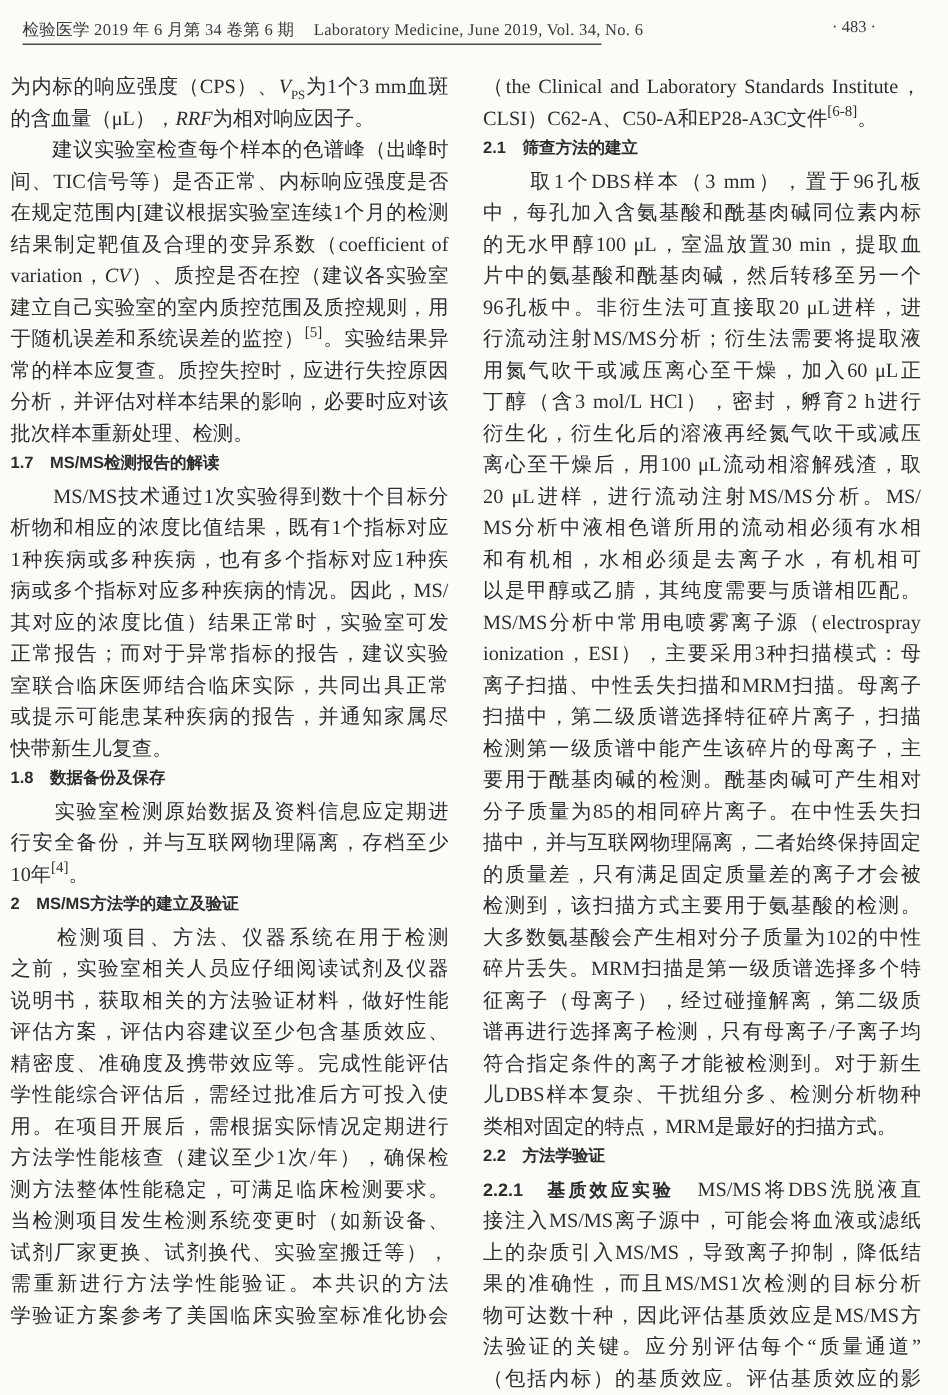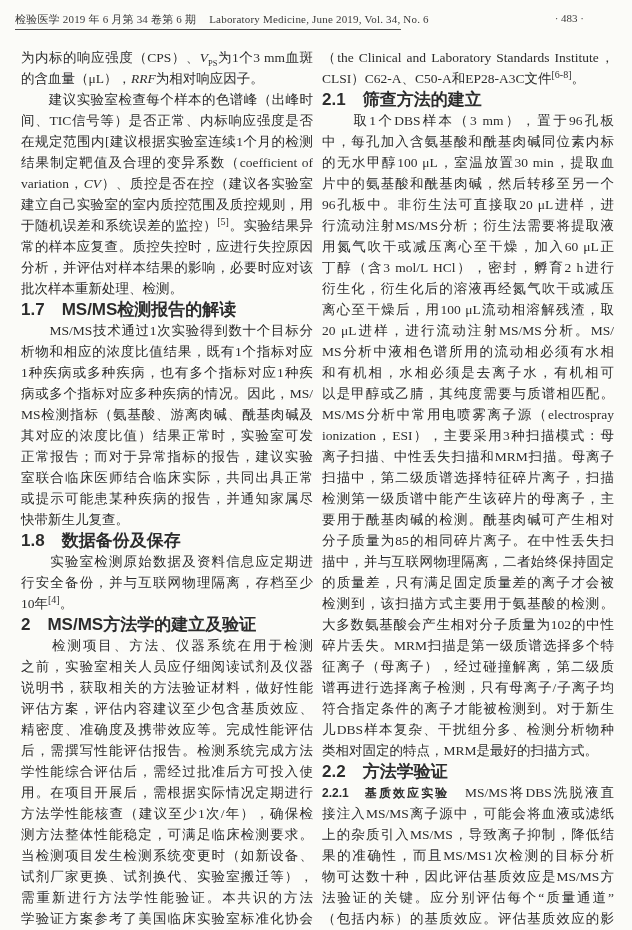--- a/index.html
+++ b/index.html
@@ -24,35 +24,35 @@
     width:386px;height:1px;background:#4c4c4c;
   }
   .pageno{
     position:absolute;top:12px;right:48px;
     font-size:11px;color:#3a3a3a;
   }
   
   .col{
     position:absolute;top:47px;width:292px;
   }
-  .col.left{left:21px;}
+  .col.left{left:7px;}
   .col.right{left:322px;}
   .line{
     height:21px;line-height:21px;
     font-size:13.5px;
     text-align:justify;
     text-align-last:justify;
     white-space:nowrap;
     overflow:visible;
   }
   .line.end,.line.heading{text-align-last:left;}
   .line.heading{
     font-family:"Liberation Sans","DejaVu Sans",sans-serif;
     font-weight:700;
-    font-size:17px;
+    font-size:11px;
   }
   .line b.hd{
     font-family:"Liberation Sans","DejaVu Sans",sans-serif;
     font-weight:700;
     font-size:12px;
   }
   .line i{font-style:italic;}
   .line sup{font-size:10px;vertical-align:super;line-height:0;}
   .line sub{font-size:8.5px;vertical-align:sub;line-height:0;}
 </style>
@@ -78,37 +78,35 @@
         <div class="line">建立自己实验室的室内质控范围及质控规则，用</div>
         <div class="line">于随机误差和系统误差的监控）<sup>[5]</sup>。实验结果异</div>
         <div class="line">常的样本应复查。质控失控时，应进行失控原因</div>
         <div class="line">分析，并评估对样本结果的影响，必要时应对该</div>
         <div class="line end">批次样本重新处理、检测。</div>
         <div class="line heading">1.7　MS/MS检测报告的解读</div>
         <div class="line">　　MS/MS技术通过1次实验得到数十个目标分</div>
         <div class="line">析物和相应的浓度比值结果，既有1个指标对应</div>
         <div class="line">1种疾病或多种疾病，也有多个指标对应1种疾</div>
         <div class="line">病或多个指标对应多种疾病的情况。因此，MS/</div>
-        <div class="line">MS检测指标（氨基酸、游离肉碱、酰基肉碱及</div>
         <div class="line">其对应的浓度比值）结果正常时，实验室可发</div>
         <div class="line">正常报告；而对于异常指标的报告，建议实验</div>
         <div class="line">室联合临床医师结合临床实际，共同出具正常</div>
         <div class="line">或提示可能患某种疾病的报告，并通知家属尽</div>
         <div class="line end">快带新生儿复查。</div>
         <div class="line heading">1.8　数据备份及保存</div>
         <div class="line">　　实验室检测原始数据及资料信息应定期进</div>
         <div class="line">行安全备份，并与互联网物理隔离，存档至少</div>
         <div class="line end">10年<sup>[4]</sup>。</div>
         <div class="line heading">2　MS/MS方法学的建立及验证</div>
         <div class="line">　　检测项目、方法、仪器系统在用于检测</div>
         <div class="line">之前，实验室相关人员应仔细阅读试剂及仪器</div>
         <div class="line">说明书，获取相关的方法验证材料，做好性能</div>
         <div class="line">评估方案，评估内容建议至少包含基质效应、</div>
         <div class="line">精密度、准确度及携带效应等。完成性能评估</div>
-        <div class="line">后，需撰写性能评估报告。检测系统完成方法</div>
         <div class="line">学性能综合评估后，需经过批准后方可投入使</div>
         <div class="line">用。在项目开展后，需根据实际情况定期进行</div>
         <div class="line">方法学性能核查（建议至少1次/年），确保检</div>
         <div class="line">测方法整体性能稳定，可满足临床检测要求。</div>
         <div class="line">当检测项目发生检测系统变更时（如新设备、</div>
         <div class="line">试剂厂家更换、试剂换代、实验室搬迁等），</div>
         <div class="line">需重新进行方法学性能验证。本共识的方法</div>
         <div class="line">学验证方案参考了美国临床实验室标准化协会</div>
       </div>
     <div class="col right" id="col-right">

